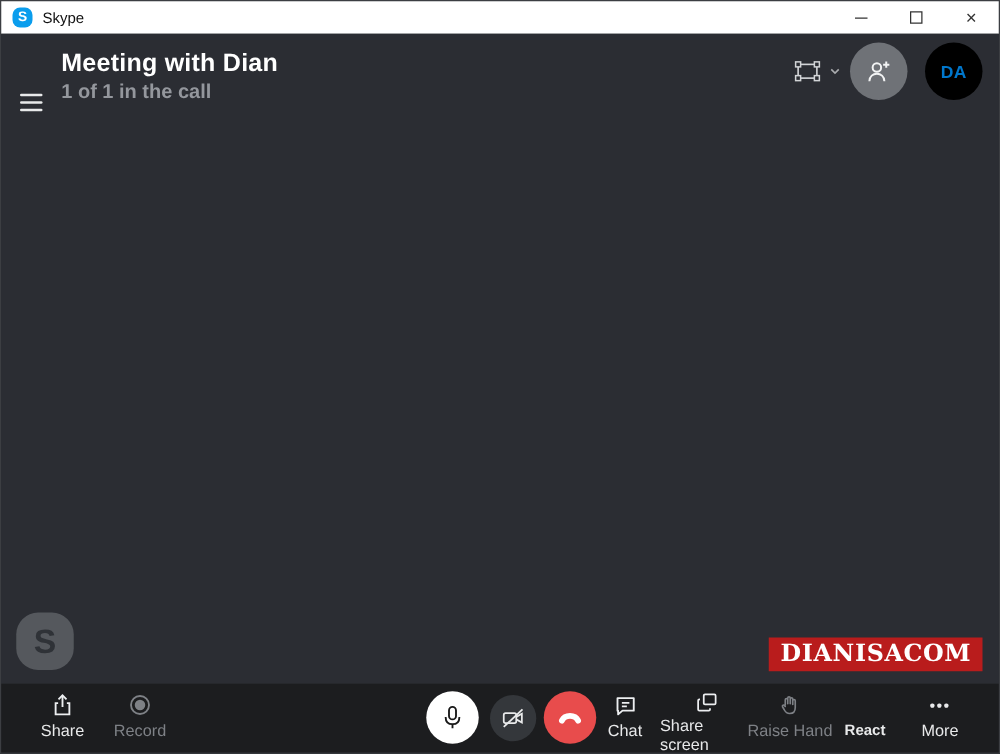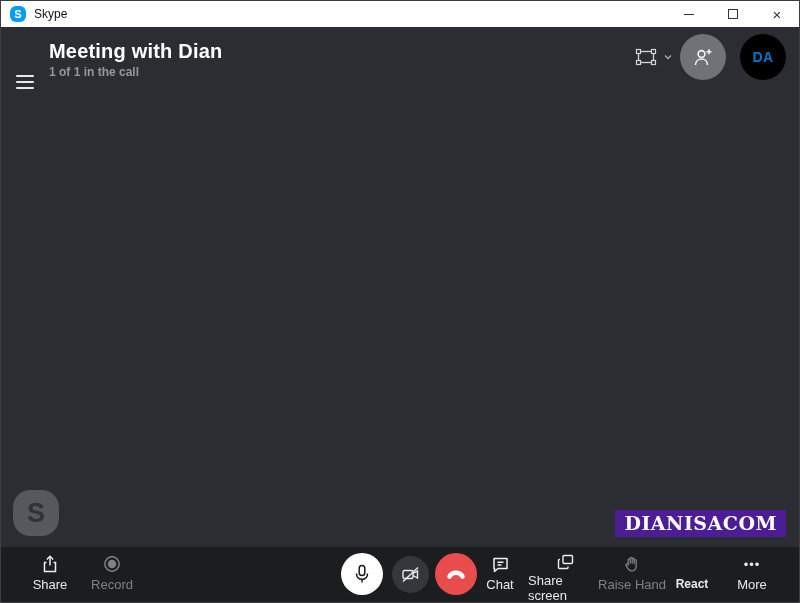--- a/index.html
+++ b/index.html
@@ -23,39 +23,39 @@
   
   .stage { position:absolute; top:26px; left:0; right:0; bottom:55px; background:#2b2d33; }
 
   .hamburger { position:absolute; left:15px; top:48px; width:18px; cursor:pointer; }
   .hamburger span { display:block; width:18px; height:2px; background:#e8e9ea;
     border-radius:1px; margin-bottom:4px; }
   .hamburger span:last-child { margin-bottom:0; }
 
   .call-title { position:absolute; left:48px; top:13px; font-size:20px; font-weight:bold;
     color:#ffffff; letter-spacing:0.2px; }
-  .call-subtitle { position:absolute; left:48px; top:38px; font-size:12px; font-weight:bold;
+  .call-subtitle { position:absolute; left:48px; top:38px; font-size:16px; font-weight:bold;
     color:#94979d;text-align:center; }
 
   .layout-btn { position:absolute; left:634px; top:20px; display:flex; align-items:center;
     gap:3px; color:#d2d4d7; cursor:pointer; }
   .header-circle { position:absolute; top:7px; width:46px; height:46px; border-radius:50%;
     display:flex; align-items:center; justify-content:center; cursor:pointer; }
   .add-person-btn { left:679px; background:#6f7277; }
   .header-avatar { left:739px; background:#000000; color:#0077cc; font-weight:bold;
     font-size:14px; letter-spacing:0.3px; }
 
   .waiting-text { position:absolute; left:0; right:0; top:462px; text-align:center;
     font-size:15px; color:#eceef0; }
 
   .self-avatar { position:absolute; left:12px; top:463px; width:46px; height:46px;
     border-radius:38%; background:#55585d; color:#2f3237; display:flex; align-items:center;
     justify-content:center; font-size:27px; font-weight:600; }
 
-  .watermark { position:absolute; right:13px; top:483px; background:#4c1d95; color:#ffffff;
+  .watermark { position:absolute; right:13px; top:483px; background:#b91c1c; color:#ffffff;
     font-family:"DejaVu Serif", serif; font-weight:bold; font-size:19px; letter-spacing:0.5px;
     padding:2px 9px 3px 9px; }
 
   
   .toolbar { position:absolute; left:0; right:0; bottom:0; height:55px; background:#1c1d1f; }
   .tb-item { position:absolute; top:0; width:76px; height:55px; display:flex;
     flex-direction:column; align-items:center; justify-content:flex-start; cursor:pointer; }
   .tb-item .tb-icon { height:24px; margin-top:5px; display:flex; align-items:center;
     justify-content:center; }
   .tb-item .tb-label { font-size:13px; margin-top:1px; color:#e8e9ea; }

